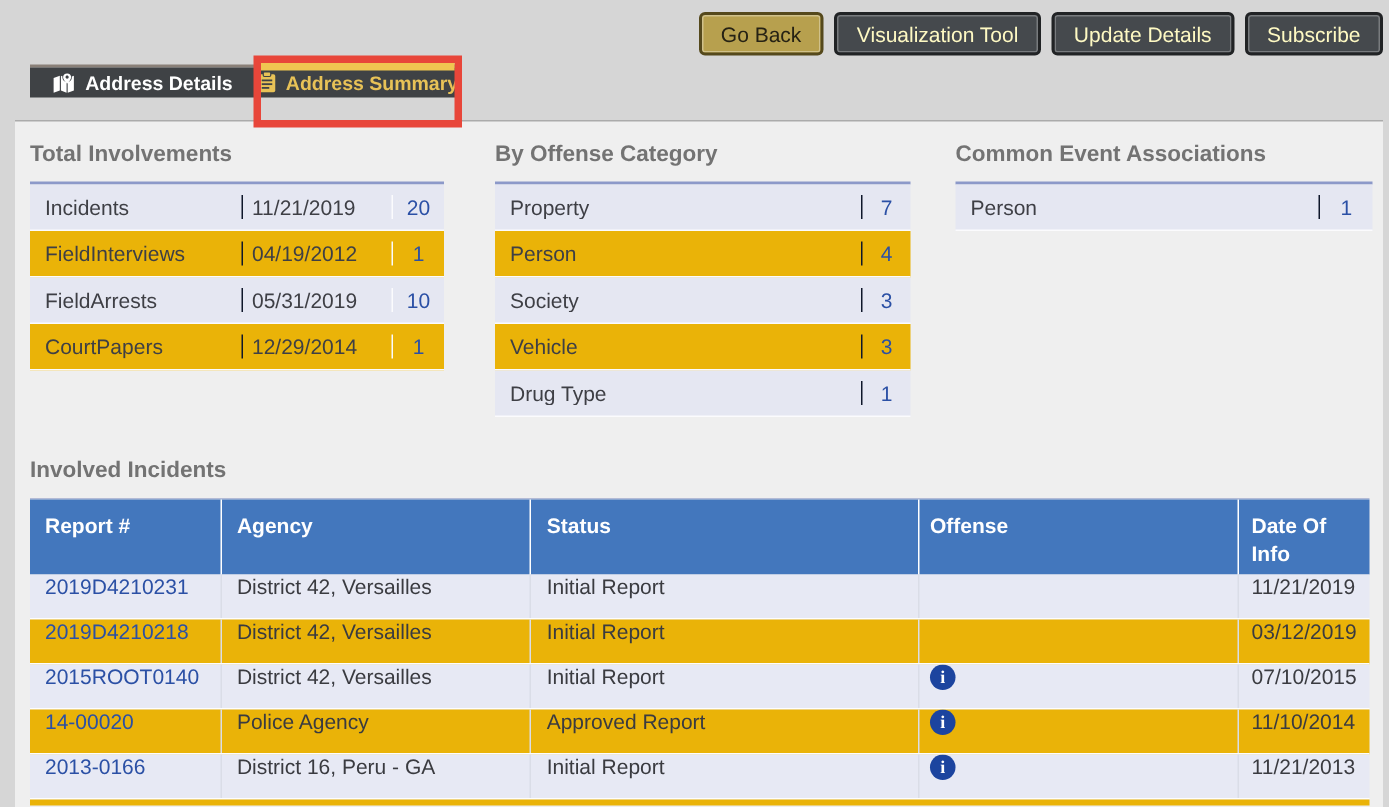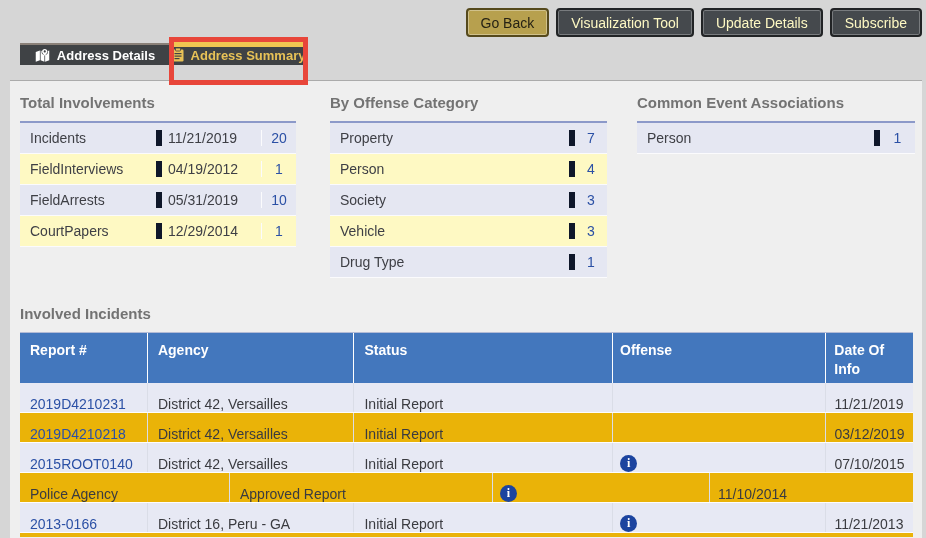--- a/index.html
+++ b/index.html
@@ -63,23 +63,23 @@
   .summary-row { display: flex; }
   .sumcol-1 { width: 276px; margin-right: 34px; }
   .sumcol-2 { width: 277px; margin-right: 30px; }
   .sumcol-3 { width: 278px; }
   .sumtable { border-top: 2px solid #8c99c9; }
   .srow {
     display: flex; height: 31px; align-items: center;
     font-size: 14px; color: #3e3f45; border-bottom: 1px solid #fbfbfd;
   }
   .srow.dark  { background: #e5e7f2; }
-  .srow.light { background: #fef9c3; }
+  .srow.light { background: #eab308; }
   .scell { padding-left: 10px; overflow: hidden; white-space: nowrap; }
-  .scell.name { flex: 1; border-right: 6px solid #0f172a; }
+  .scell.name { flex: 1; border-right: 1px solid #0f172a; }
   .scell.date { width: 100px; padding-left: 6px; border-right: 1px solid #fbfbfd; }
   .scell.count {
     width: 34px; padding: 0; text-align: center;
     color: #2b50a5; flex: none;
   }
   .sumcol-2 .scell.count { width: 32px; }
   .sumcol-3 .scell.count { width: 35px; }
 
   
   .itable { width: 893px; border-top: 1px solid #b3bbd6; }
@@ -88,21 +88,21 @@
     color: #ffffff; font-weight: bold; font-size: 14px; line-height: 19px;
     padding: 8px 6px 0 10px; border-right: 1px solid #ffffff;
   }
   .ihcell:last-child { border-right: none; }
   .irow {
     display: flex; height: 30px; align-items: center;
     font-size: 14px; color: #3a3b40; border-bottom: 1px solid #fdfdfe;
   }
   .irow.dark  { background: #e7e9f4; }
   .irow.light { background: #eab308; }
-  .icell { height: 100%; display: flex; align-items: flex-end; padding-left: 10px; border-right: 1px solid #dadde7; overflow: hidden; white-space: nowrap; }
+  .icell { height: 100%; display: flex; align-items: flex-start; padding-left: 10px; border-right: 1px solid #dadde7; overflow: hidden; white-space: nowrap; }
   .icell:last-child { border-right: none; }
   .c-report { width: 130px; }
   .c-agency { width: 210px; }
   .c-status { width: 263px; }
   .c-offense { width: 217px; padding-left: 7px; }
   .c-date   { width: 88px; padding-left: 8px; }
   .report-link { color: #2b50a5; text-decoration: none; cursor: pointer; }
 
   .info-badge {
     width: 17px; height: 17px; border-radius: 50%;
@@ -257,20 +257,23 @@
         </div>
       <div class="icell c-agency">District 42, Versailles</div>
       <div class="icell c-status">Initial Report</div>
       <div class="icell c-offense">
         <span class="info-badge">i</span>
       </div>
       <div class="icell c-date">07/10/2015</div>
     </div>
 
     <div class="irow light">
+      <div class="icell c-report">
+          <a class="report-link">14-00020</a>
+        </div>
       <div class="icell c-agency">Police Agency</div>
       <div class="icell c-status">Approved Report</div>
       <div class="icell c-offense">
         <span class="info-badge">i</span>
       </div>
       <div class="icell c-date">11/10/2014</div>
     </div>
 
     <div class="irow dark">
       <div class="icell c-report">

